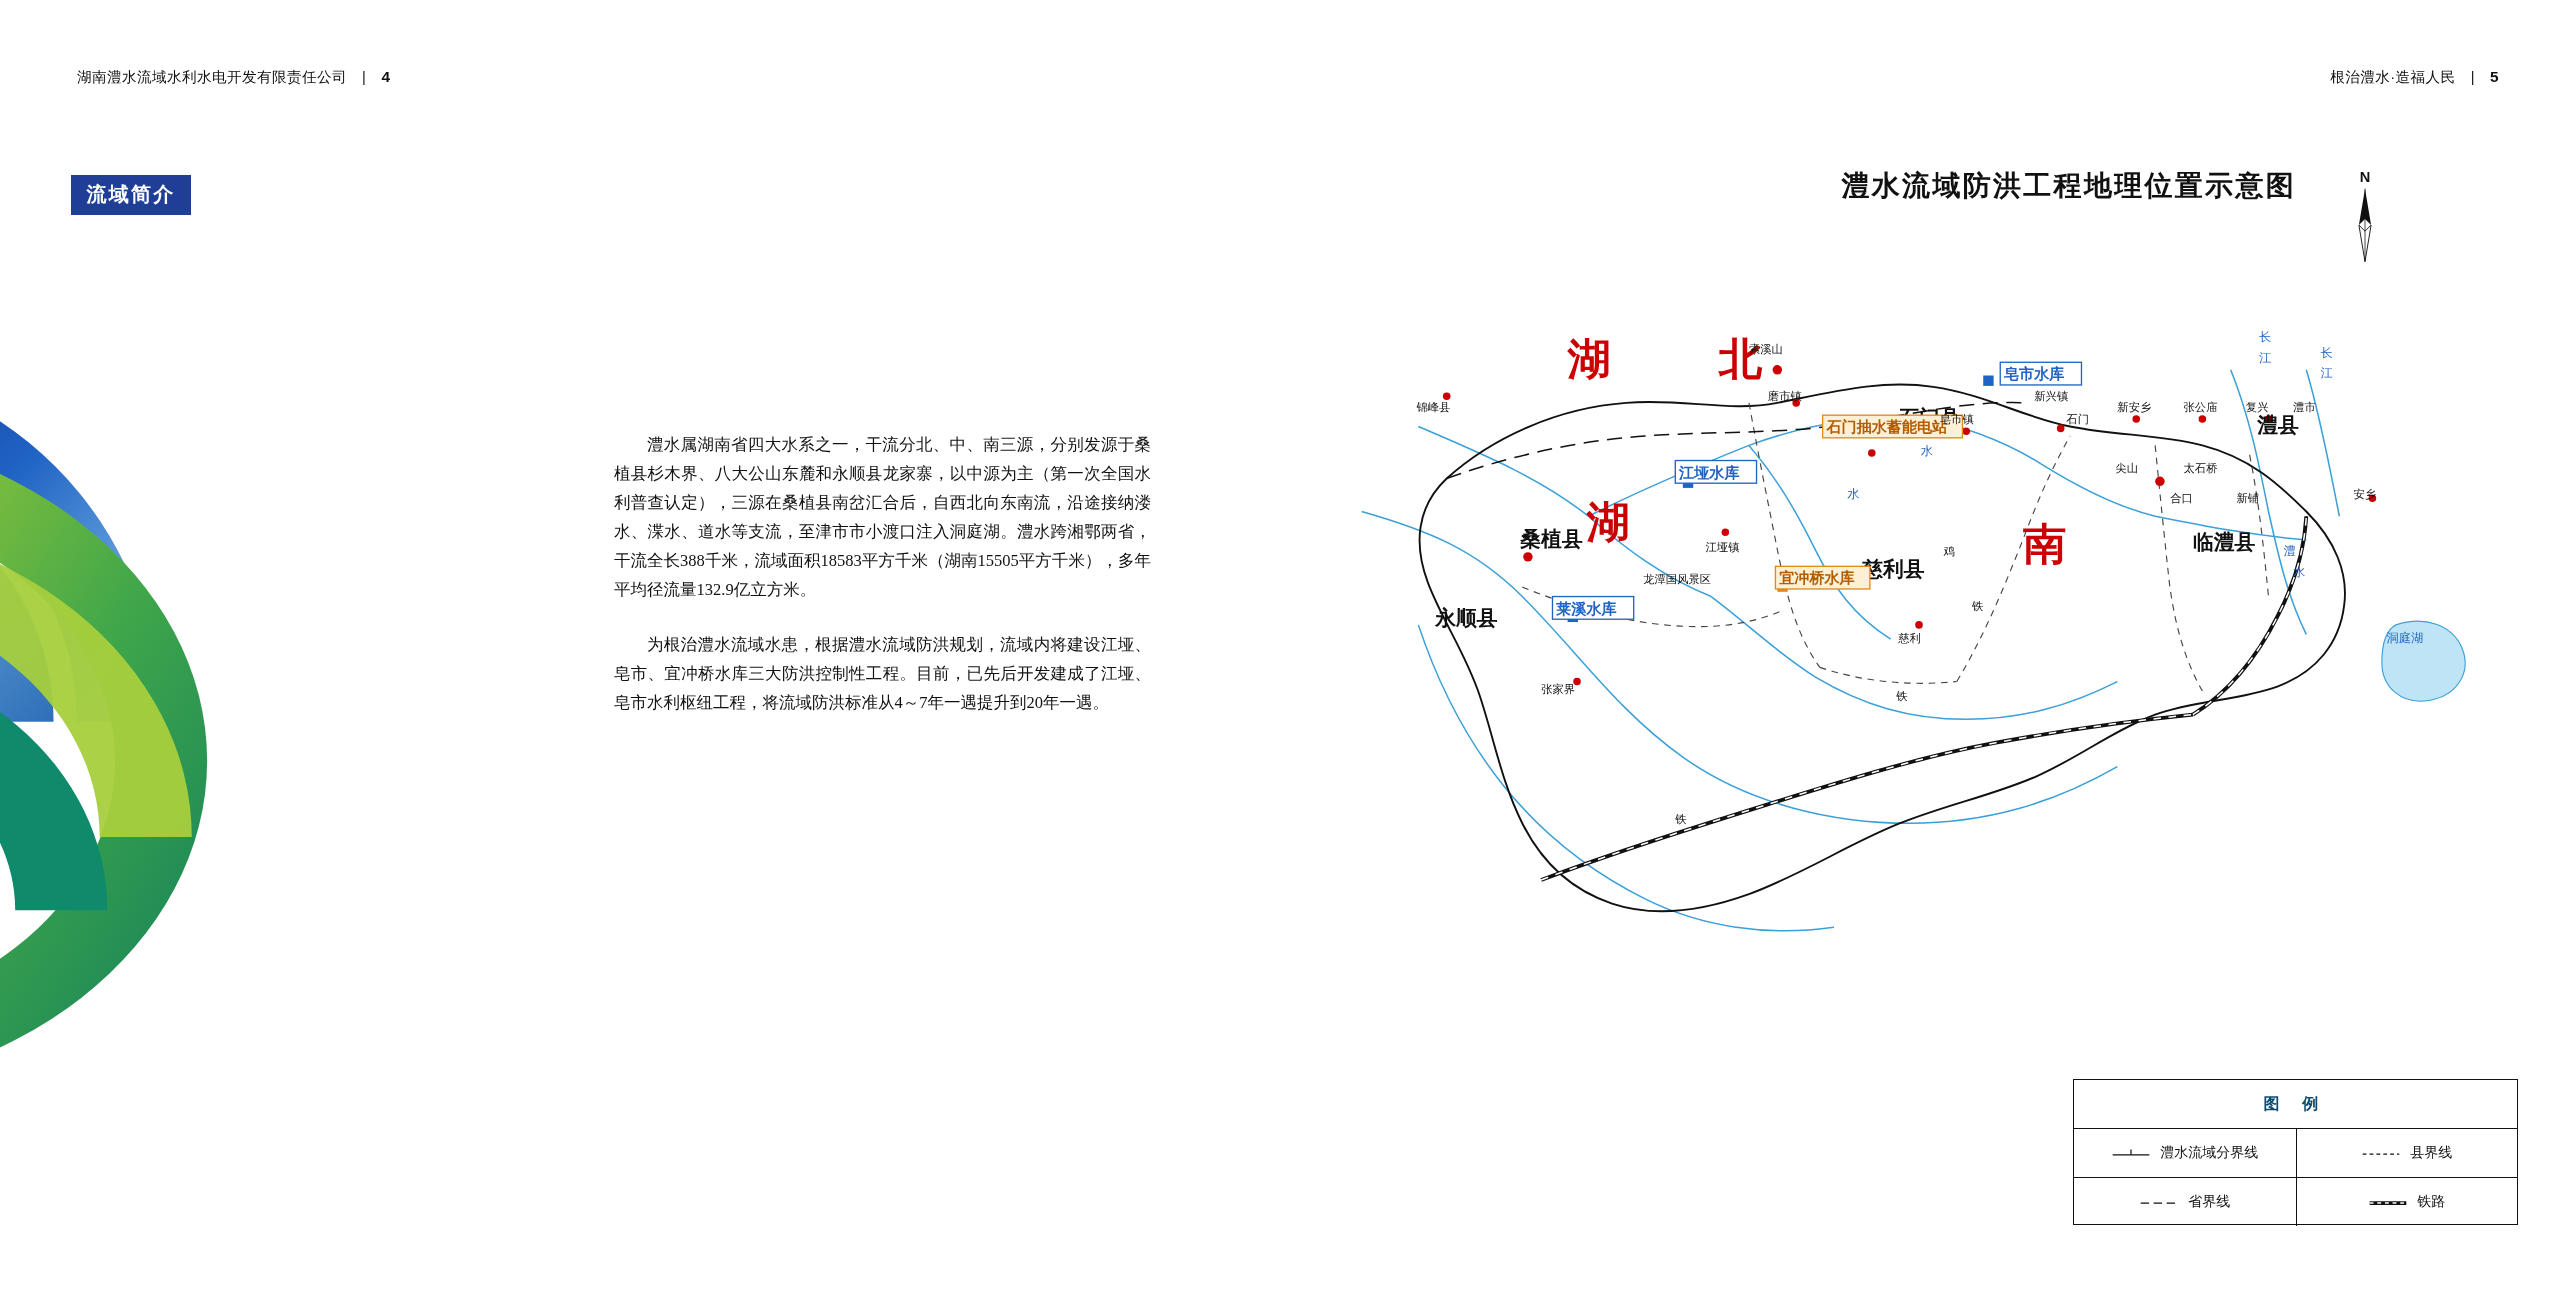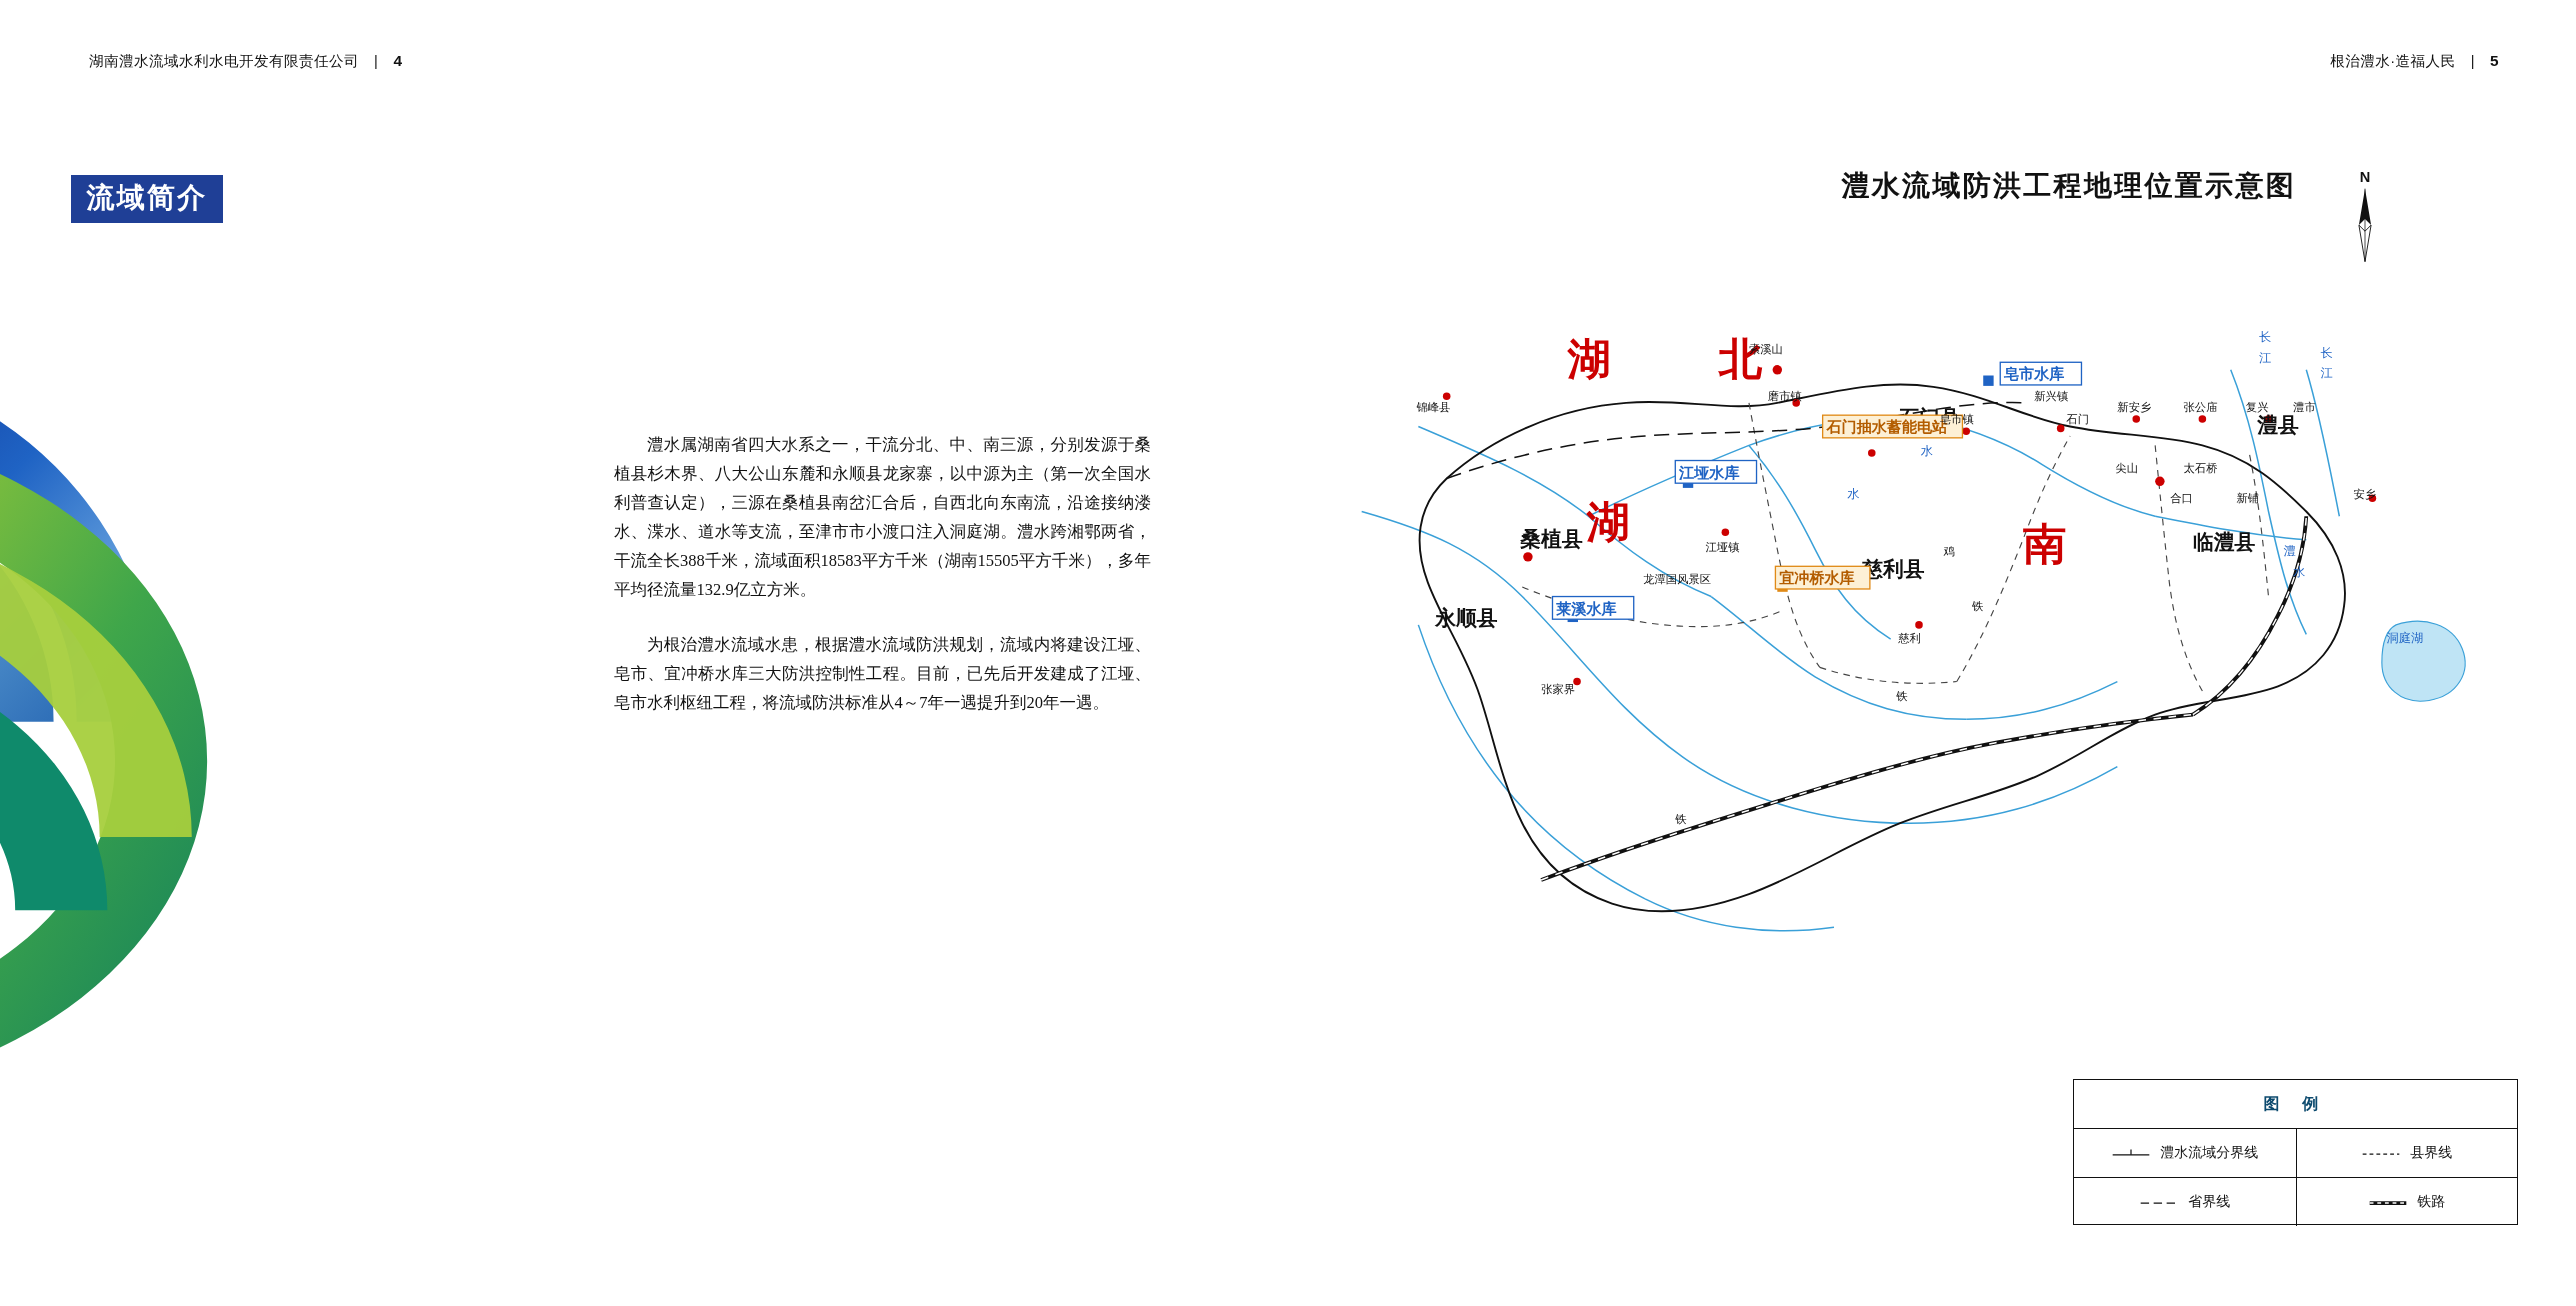--- a/index.html
+++ b/index.html
@@ -18,46 +18,45 @@
     position: absolute;
     top: 0;
     left: 0;
     width: 2576px;
     height: 1306px;
     background: #ffffff;
   }
   
   .runhead {
     position: absolute;
-    top: 52px;
+    top: 68px;
     font-size: 14.6px;
     color: #111111;
     letter-spacing: 0.4px;
     white-space: nowrap;
-    margin-left: 12px;
   }
   .runhead-left { left: 77px; }
   .runhead-right { right: 77px; text-align: left; }
   .runhead .sep {
     display: inline-block;
     margin: 0 10.7px;
     color: #111;
   }
   .runhead .pageno {
     font-weight: bold;
     font-size: 15.4px;
   }
   
   .section-tag {
     position: absolute;
     left: 71px;
     top: 175px;
     background: #1f3f96;
     color: #ffffff;
-    font-size: 28px;
+    font-size: 20px;
     font-weight: bold;
     letter-spacing: 2.3px;
     padding: 9.2px 15.4px 10.7px 15.4px;
     line-height: 1;
   }
   .body-col {
     position: absolute;
     left: 614px;
     top: 430px;
     width: 537px;

